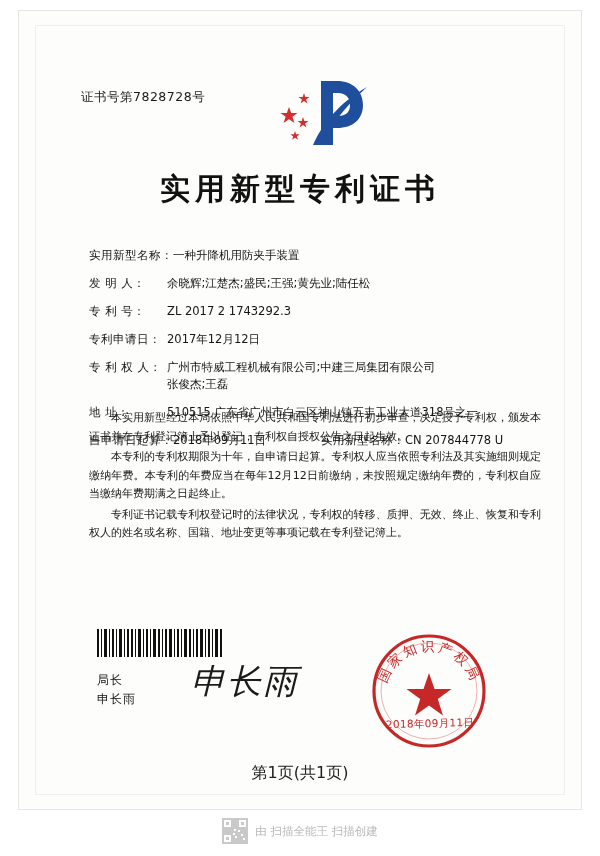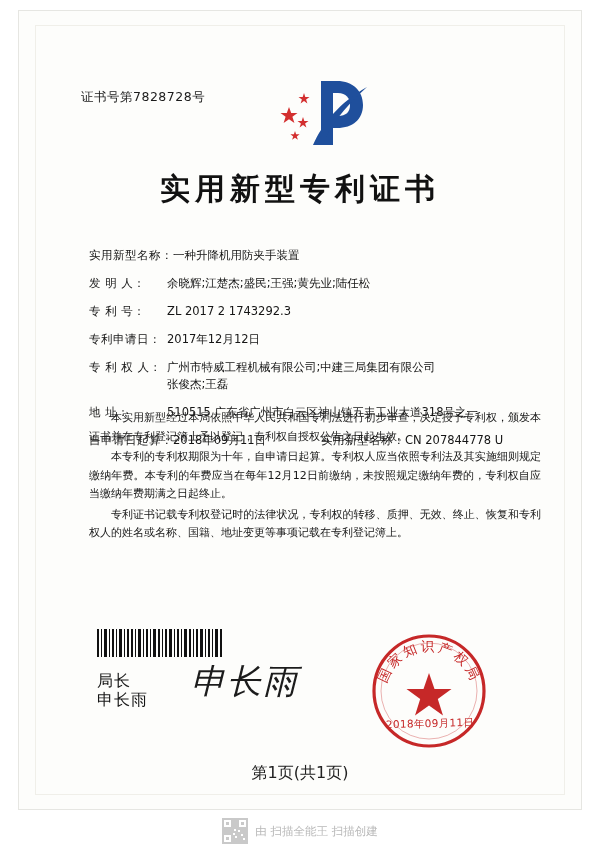--- a/index.html
+++ b/index.html
@@ -150,21 +150,21 @@
     top: 618px;
     width: 128px;
     height: 28px;
   }
 
   
   .sig-label {
     position: absolute;
     left: 78px;
     top: 660px;
-    font-size: 16px;
+    font-size: 12px;
     line-height: 19px;
     letter-spacing: 1px;
     color: #151515;
   }
   .sig-hand {
     position: absolute;
     left: 172px;
     top: 648px;
     width: 150px;
     height: 58px;

